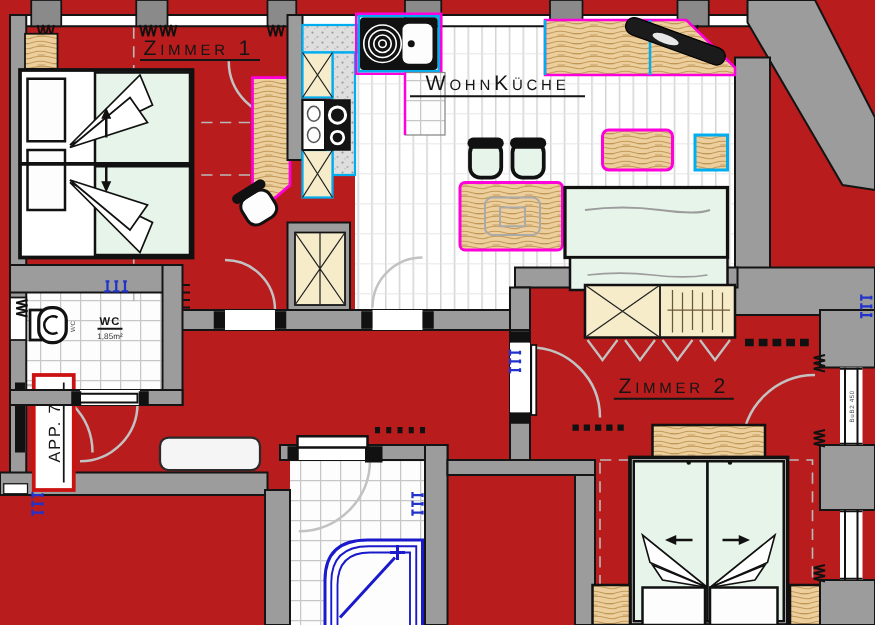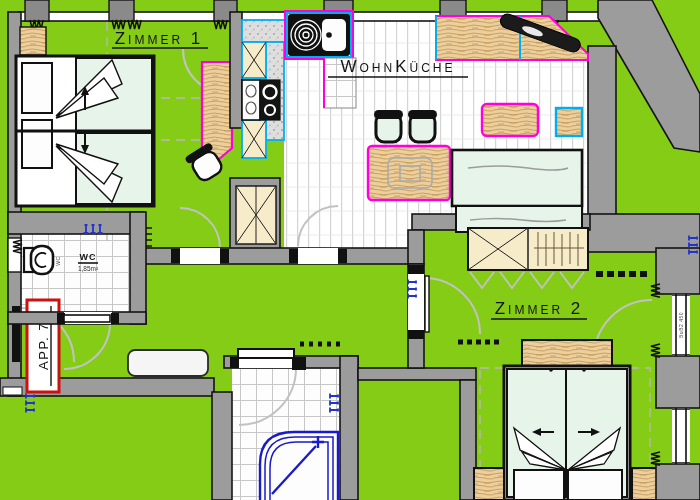--- a/index.html
+++ b/index.html
@@ -1,16 +1,16 @@
 <!DOCTYPE html>
 <html><head>
 <meta charset="utf-8">
 <style>
   html,body{margin:0;padding:0;background:#ffffff;}
-  .stage{width:700px;height:500px;position:relative;overflow:hidden;background:#84cc16;}
+  .stage{width:700px;height:500px;position:relative;overflow:hidden;background:#b91c1c;}
   svg{display:block;}
   
   .w  { fill:#9c9c9c; stroke:#141414; stroke-width:1.6; }
   .wd { fill:#8a8a8a; stroke:#141414; stroke-width:1.4; }
   .blk{ fill:#111111; stroke:none; }
   
   .mint { fill:#e7f4ea; stroke:#111; stroke-width:2; }
   .wood { fill:url(#wood); stroke:#111; stroke-width:1.4; }
   .cab  { fill:#f6ecca; stroke:#111; stroke-width:1.4; }
   .speck{ fill:url(#speck); stroke:#00aeef; stroke-width:1.8; }

